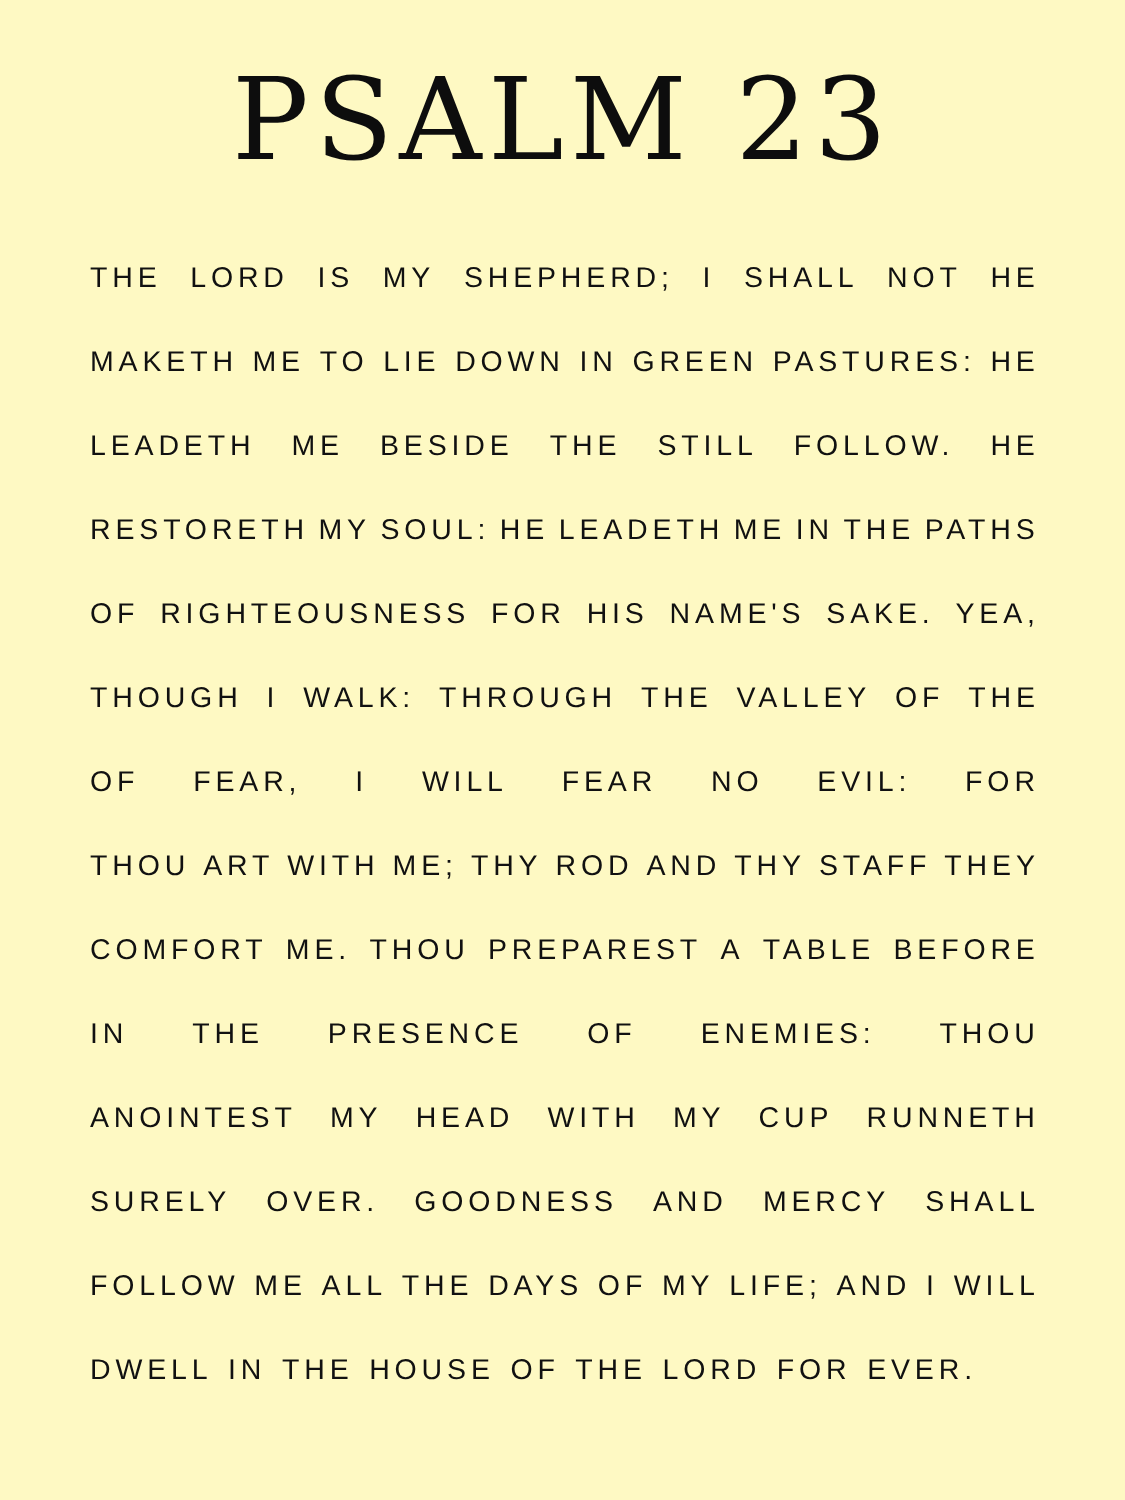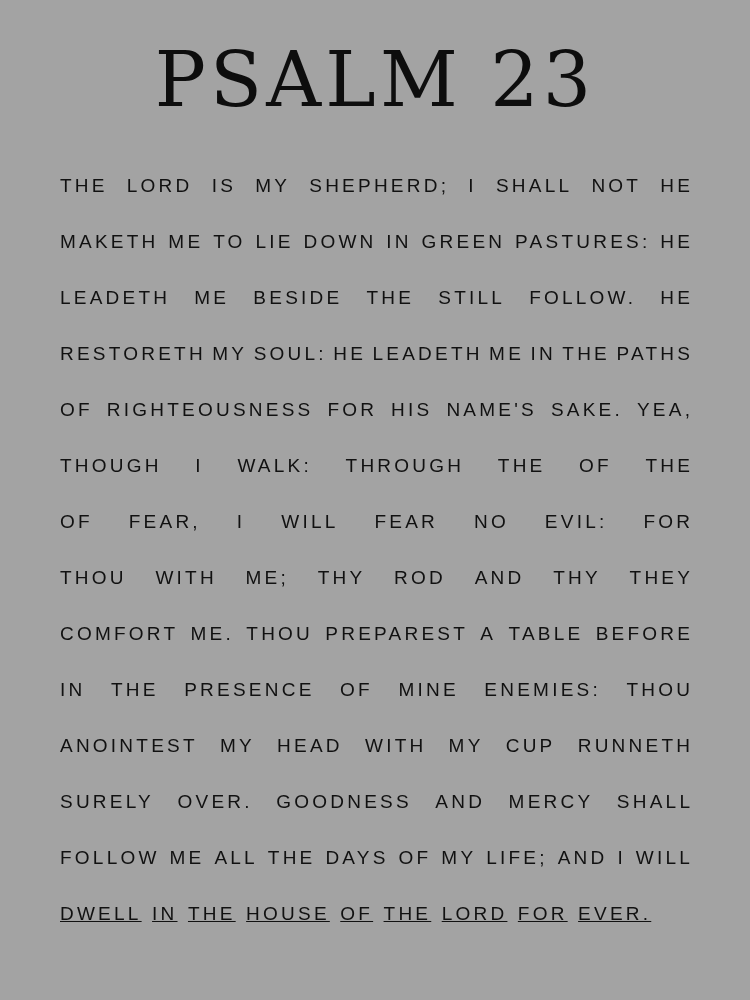--- a/index.html
+++ b/index.html
@@ -13,21 +13,21 @@
     background: #ffffff;
     font-family: "Liberation Sans", sans-serif;
     -webkit-font-smoothing: antialiased;
     overflow: hidden;
   }
 
   .poster {
     position: relative;
     width: 750px;
     height: 1000px;
-    background: #a3a3a3;
+    background: #fef9c3;
     box-sizing: border-box;
   }
 
   
   .title-block {
     position: absolute;
     top: 42px;
     left: 0;
     width: 750px;
     text-align: center;
@@ -68,21 +68,20 @@
     white-space: nowrap;
     overflow: visible;
   }
 
   
   .verse-line.flush-left {
     justify-content: flex-start;
   }
   .verse-line.flush-left .word {
     margin-right: 0.55em;
-    text-decoration: underline;
   }
 
   .word {
     display: inline-block;
     white-space: pre;
   }
 
   
   .verse-line .word:last-child {
     margin-right: -0.17em;
@@ -148,58 +147,60 @@
         <span class="word">NAME'S</span>
         <span class="word">SAKE.</span>
         <span class="word">YEA,</span>
       </div>
       <div class="verse-line">
         <span class="word">THOUGH</span>
         <span class="word">I</span>
         <span class="word">WALK:</span>
         <span class="word">THROUGH</span>
         <span class="word">THE</span>
+        <span class="word">VALLEY</span>
         <span class="word">OF</span>
         <span class="word">THE</span>
       </div>
       <div class="verse-line">
         <span class="word">OF</span>
         <span class="word">FEAR,</span>
         <span class="word">I</span>
         <span class="word">WILL</span>
         <span class="word">FEAR</span>
         <span class="word">NO</span>
         <span class="word">EVIL:</span>
         <span class="word">FOR</span>
       </div>
       <div class="verse-line">
         <span class="word">THOU</span>
+        <span class="word">ART</span>
         <span class="word">WITH</span>
         <span class="word">ME;</span>
         <span class="word">THY</span>
         <span class="word">ROD</span>
         <span class="word">AND</span>
         <span class="word">THY</span>
+        <span class="word">STAFF</span>
         <span class="word">THEY</span>
       </div>
       <div class="verse-line">
         <span class="word">COMFORT</span>
         <span class="word">ME.</span>
         <span class="word">THOU</span>
         <span class="word">PREPAREST</span>
         <span class="word">A</span>
         <span class="word">TABLE</span>
         <span class="word">BEFORE</span>
       </div>
       <div class="verse-line">
         <span class="word">IN</span>
         <span class="word">THE</span>
         <span class="word">PRESENCE</span>
         <span class="word">OF</span>
-        <span class="word">MINE</span>
         <span class="word">ENEMIES:</span>
         <span class="word">THOU</span>
       </div>
       <div class="verse-line">
         <span class="word">ANOINTEST</span>
         <span class="word">MY</span>
         <span class="word">HEAD</span>
         <span class="word">WITH</span>
         <span class="word">MY</span>
         <span class="word">CUP</span>

